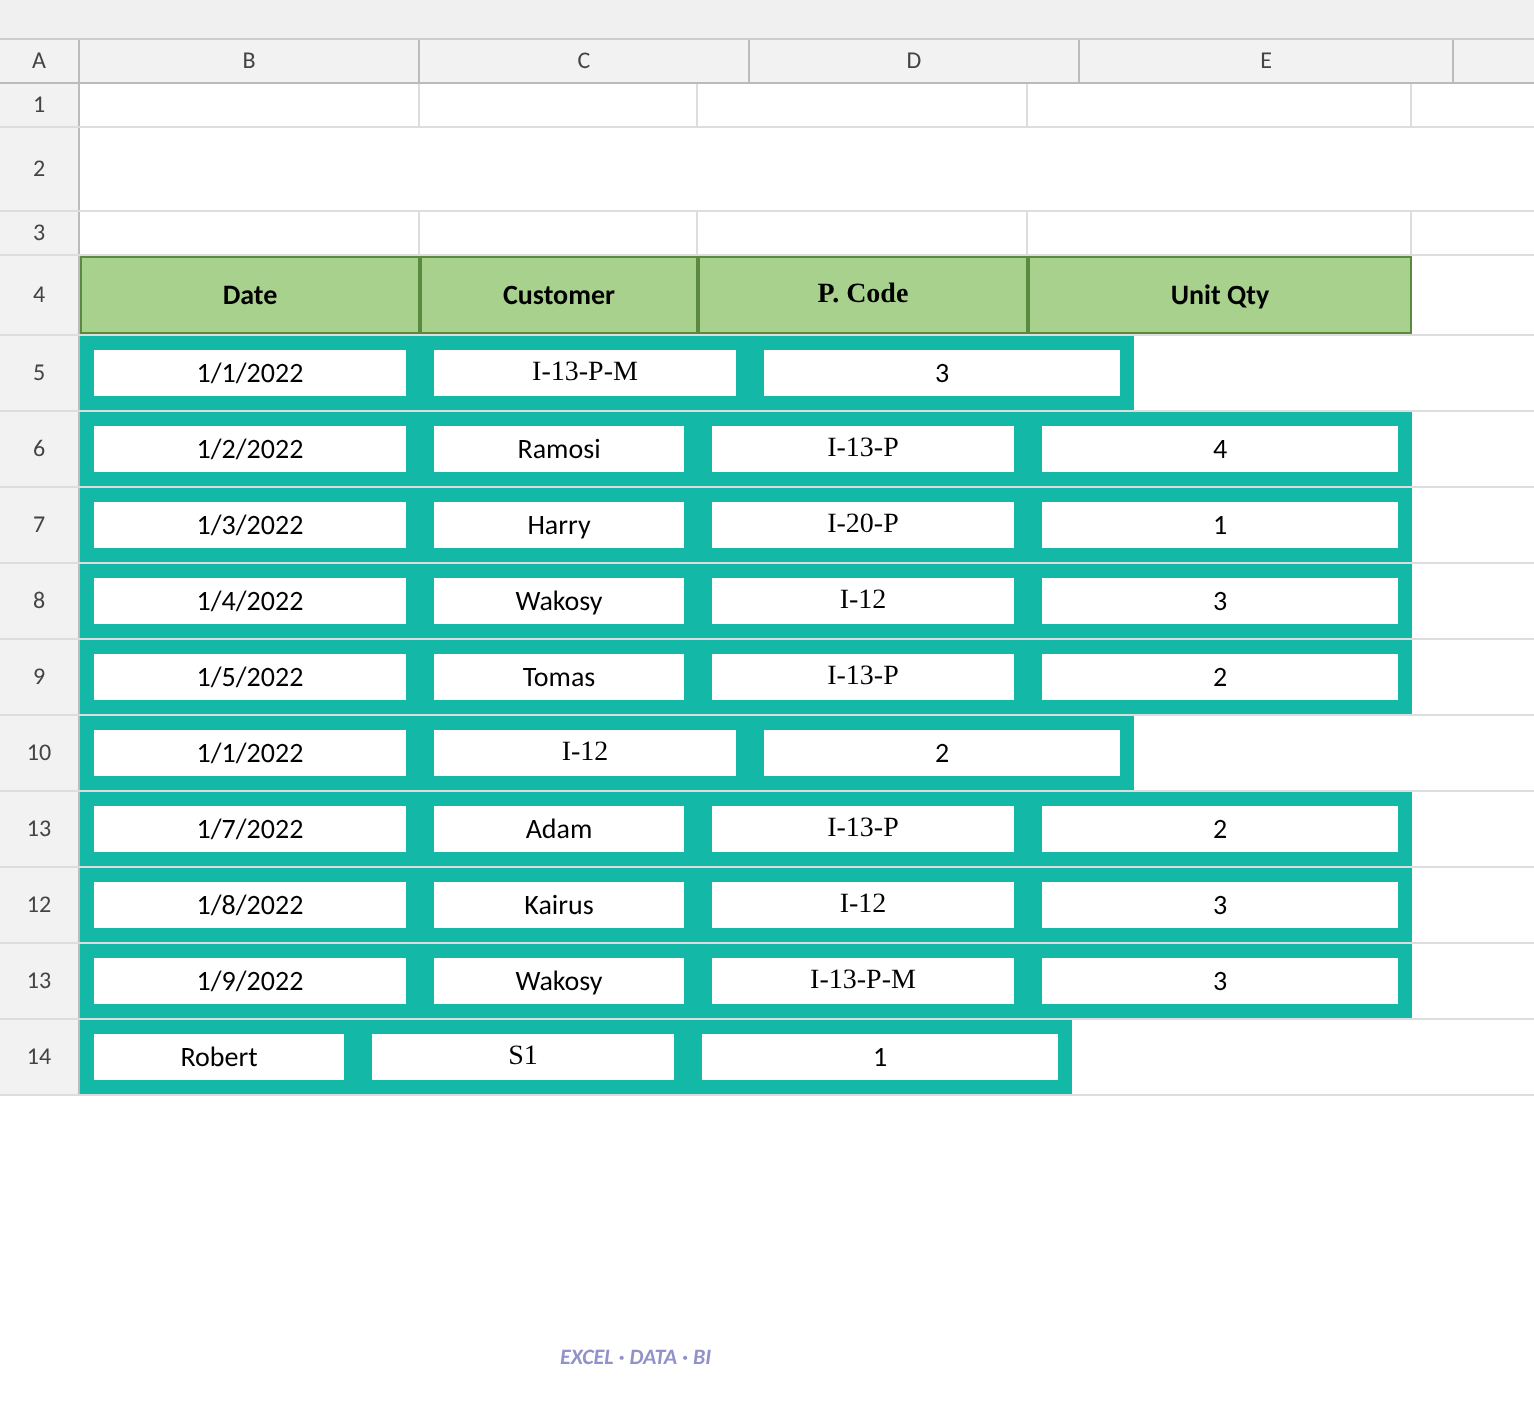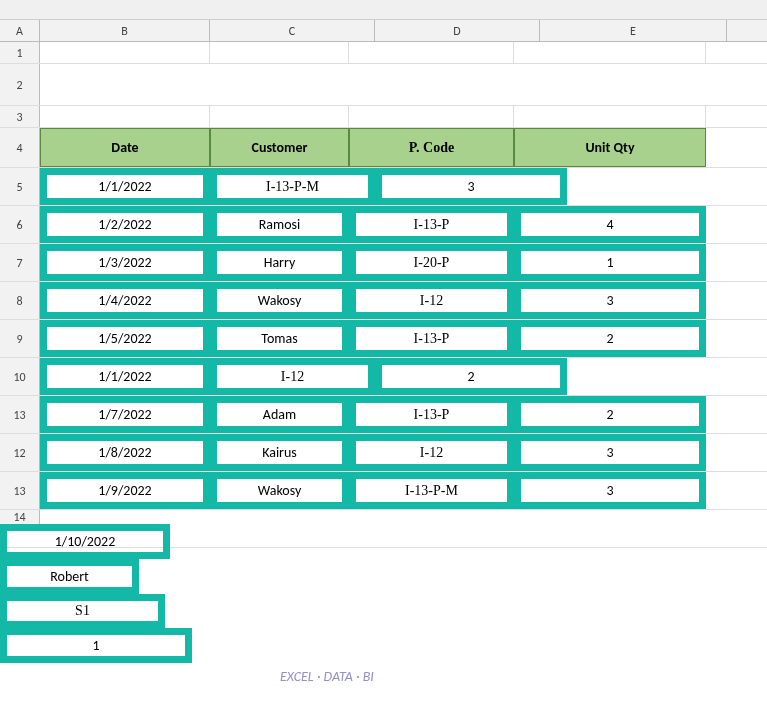--- a/index.html
+++ b/index.html
@@ -121,25 +121,26 @@
     .data-cell {
       border: 7px solid #14b8a6;
       font-size: 14px;
     }
 
     
     .watermark {
       position: absolute;
       bottom: 28px;
       left: 280px;
-      font-size: 14px;
+      font-size: 11px;
       color: rgba(100,100,180,0.7);
       font-style: italic;
       pointer-events: none;
       white-space: nowrap;
+      font-weight: bold;
     }
   </style>
 </head>
 <body>
 
 <div class="spreadsheet-container">
 
   <div class="top-bar"></div>
 
   <div class="col-headers">
@@ -243,23 +244,22 @@
       <div class="cell cell-d data-cell">I-12</div>
       <div class="cell cell-e data-cell">3</div>
     </div>
         <div class="grid-row" style="height: 38px;">
       <div class="row-num">13</div>
       <div class="cell cell-b data-cell">1/9/2022</div>
       <div class="cell cell-c data-cell">Wakosy</div>
       <div class="cell cell-d data-cell">I-13-P-M</div>
       <div class="cell cell-e data-cell">3</div>
     </div>
-        <div class="grid-row" style="height: 38px; flex-direction: column;">
+        <div class="grid-row" style="height: 38px;">
       <div class="row-num">14</div>
-      <div class="cell cell-b data-cell">1/10/2022</div>
       <div class="cell cell-c data-cell">Robert</div>
       <div class="cell cell-d data-cell">S1</div>
       <div class="cell cell-e data-cell">1</div>
     </div>
       </div>
 
   </div>
 
   <div class="watermark">EXCEL · DATA · BI</div>
 </div>

